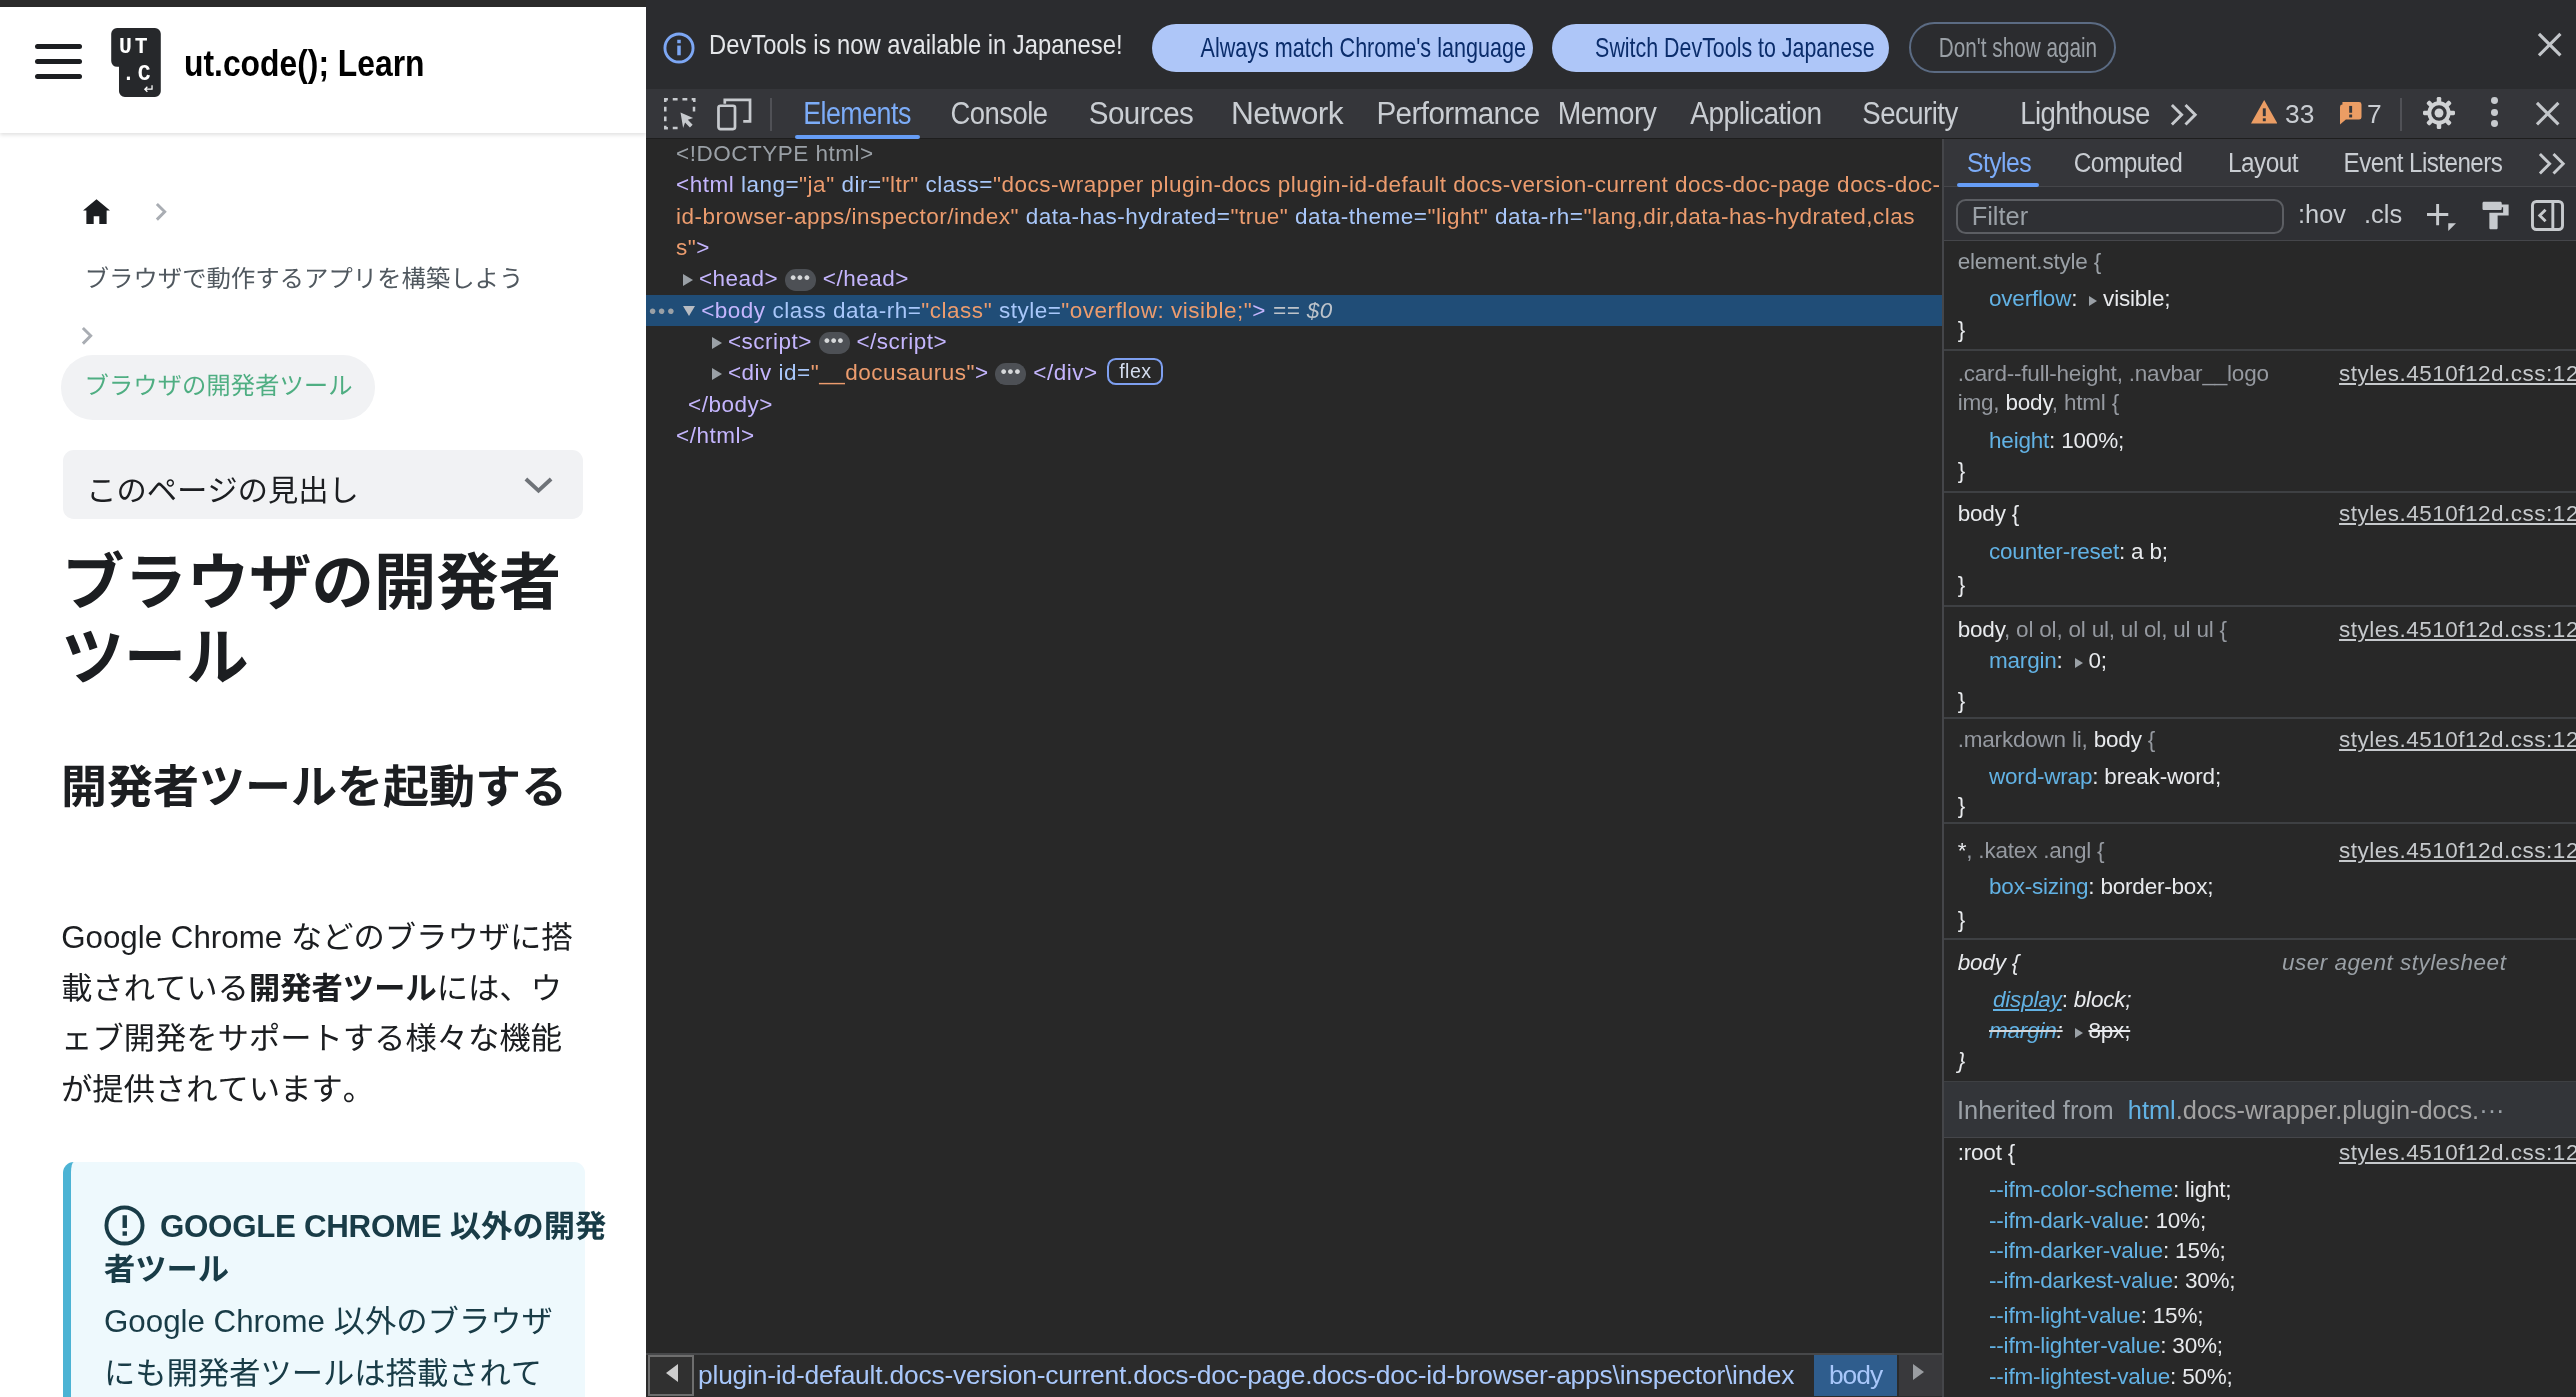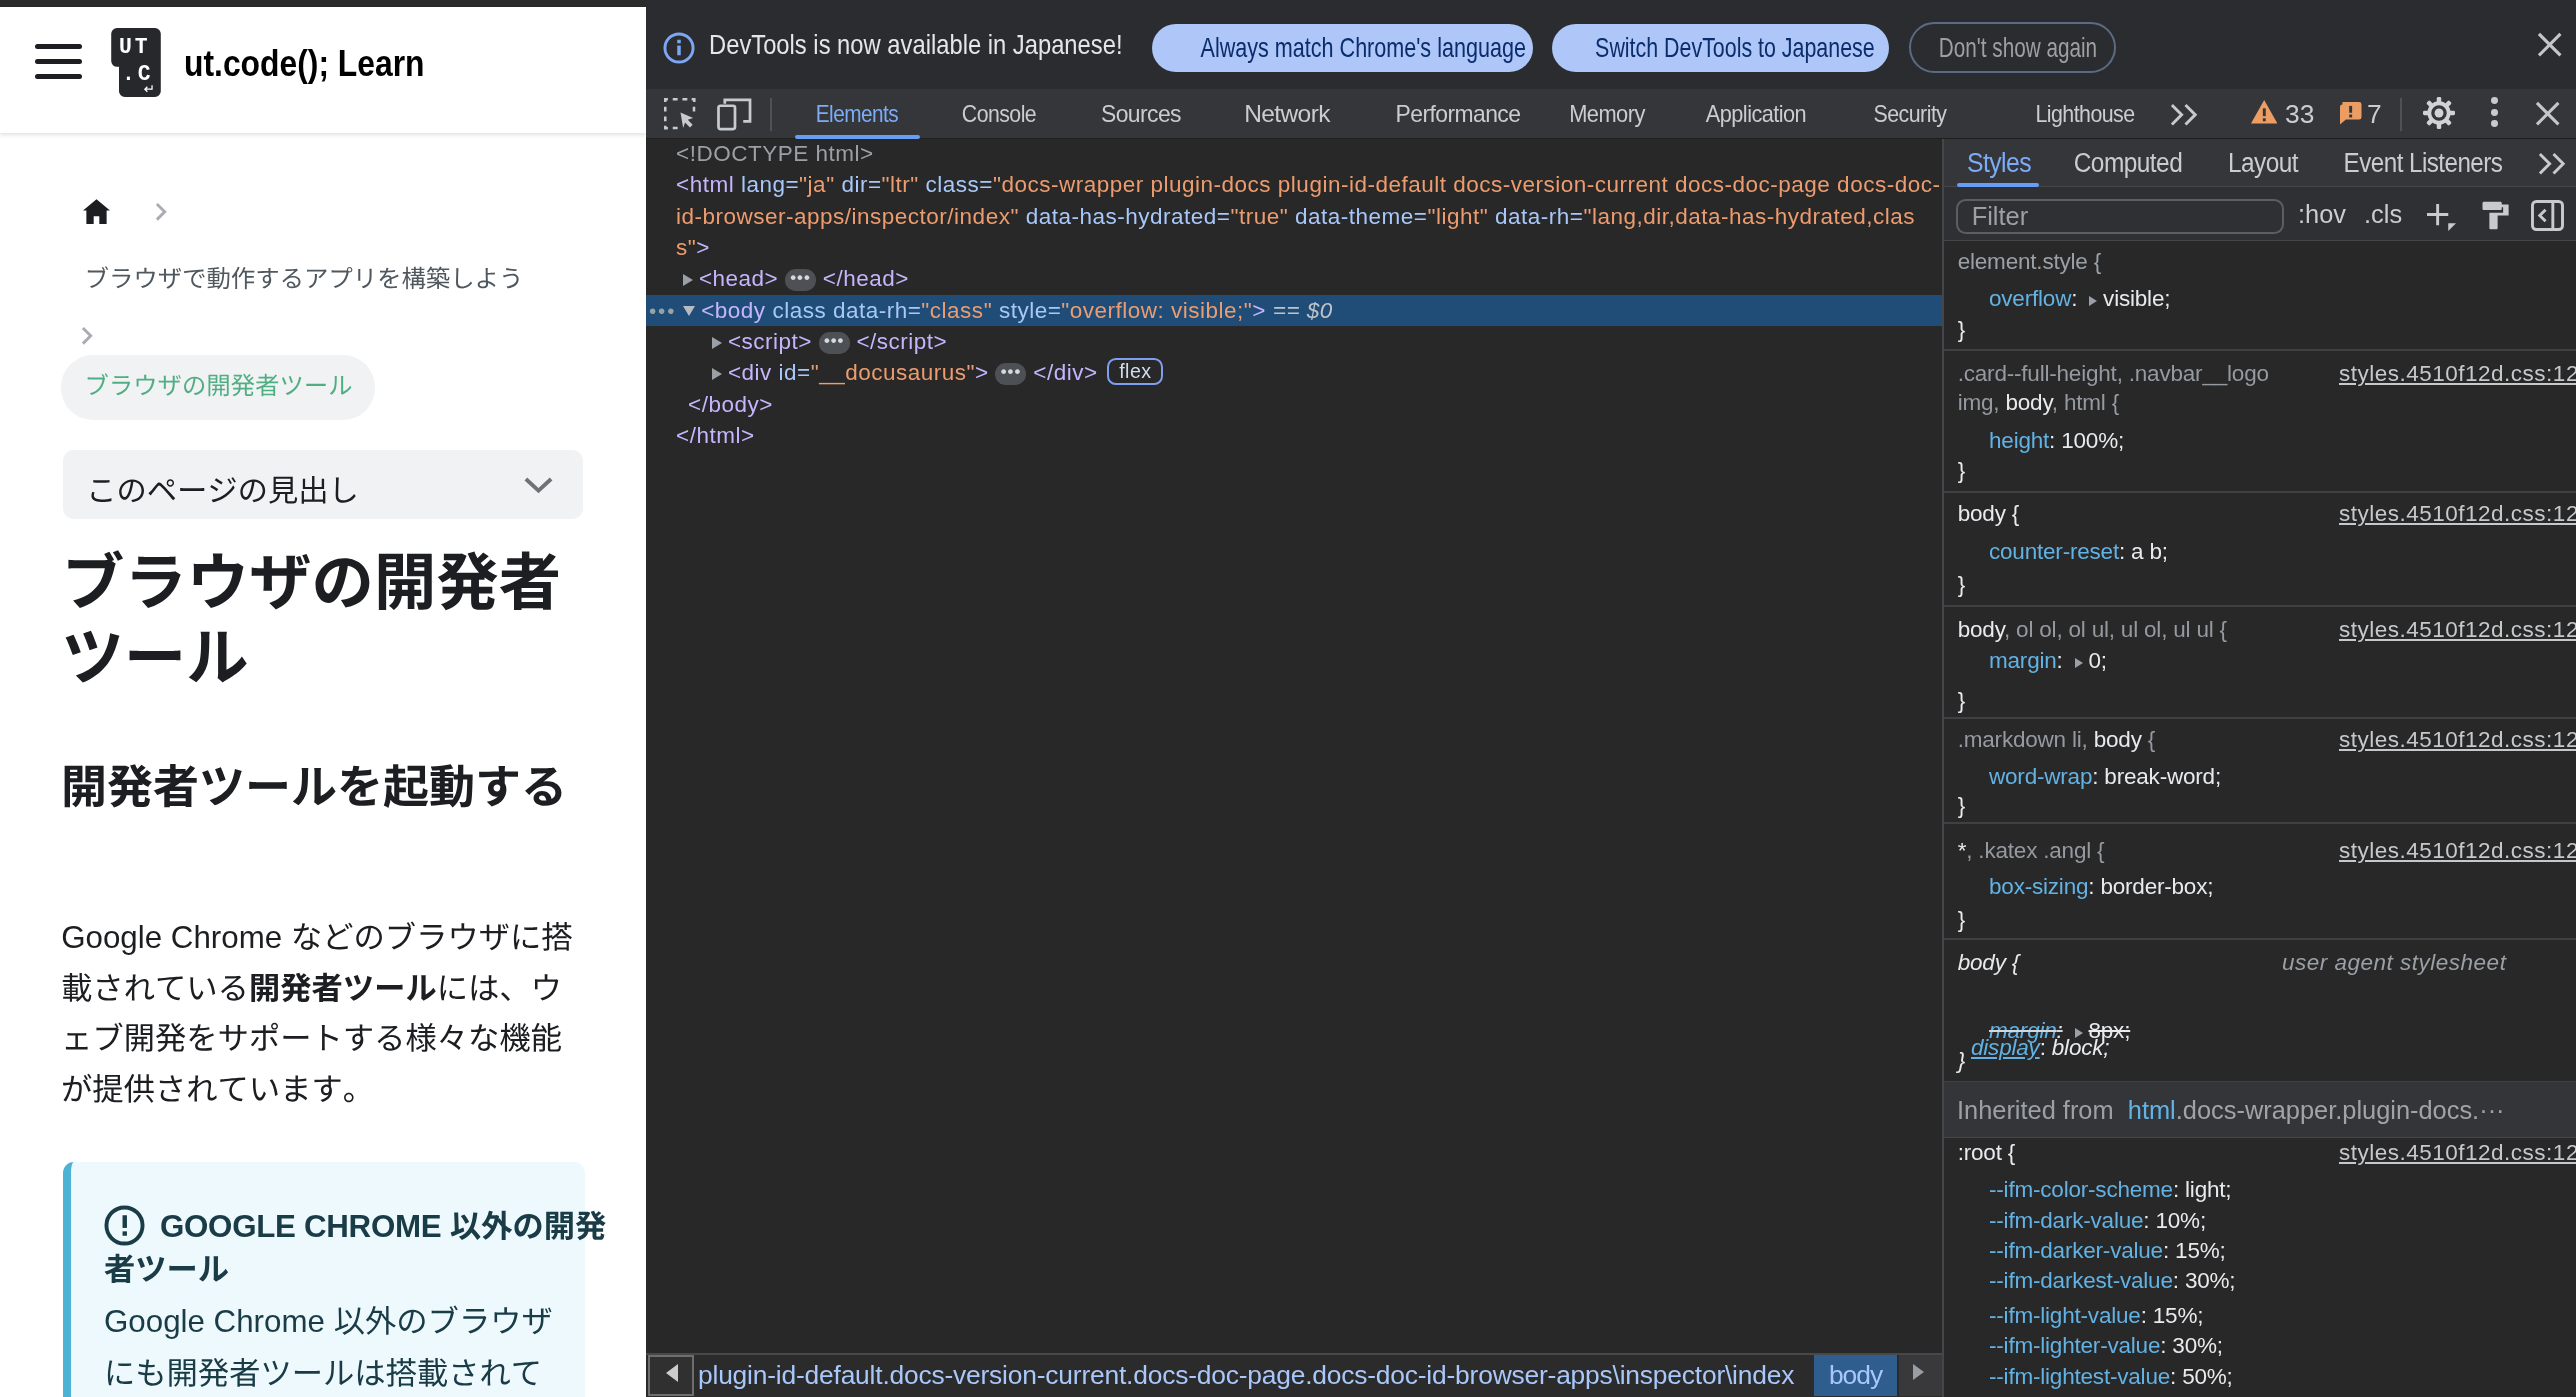--- a/index.html
+++ b/index.html
@@ -1,19 +1,19 @@
 <!DOCTYPE html>
 <html><head><meta charset="utf-8"><style>
 *{margin:0;padding:0;box-sizing:border-box}
 html,body{width:2576px;height:1398px;overflow:hidden;background:#282828}
 body{font-family:"Liberation Sans",sans-serif;position:relative}
 .abs{position:absolute}
 .page{position:absolute;left:0;top:0;width:646px;height:1398px;background:#fff}
 .dt{position:absolute;left:646px;top:0;width:1930px;height:1398px;background:#282828;overflow:hidden}
-.tab{position:absolute;transform:translateX(-50%);font-size:24px;letter-spacing:-0.6px;color:#c9cdd2;top:0;line-height:50px;white-space:nowrap}
+.tab{position:absolute;transform:translateX(-50%);font-size:31px;letter-spacing:-0.6px;color:#c9cdd2;top:0;line-height:50px;white-space:nowrap}
 .stab{position:absolute;transform:translateX(-50%);font-size:27px;letter-spacing:-0.6px;color:#c9cdd2;top:0;line-height:48px;white-space:nowrap}
 .domrow{position:absolute;left:0;width:1296px;height:31px;line-height:31px;font-size:22.5px;letter-spacing:0.5px;white-space:nowrap;color:#9aa0a6}
 .t{color:#c4b5fd}.a{color:#a8c7fa}.v{color:#ec9c6e}.gy{color:#9aa0a6}.wh{color:#e8eaed}
 .tri-r{display:inline-block;width:0;height:0;border-left:10.8px solid #9aa0a6;border-top:6.9px solid transparent;border-bottom:6.9px solid transparent;margin-right:5.9px}
 .tri-d{display:inline-block;width:0;height:0;border-top:10.8px solid #b8bcc2;border-left:6.9px solid transparent;border-right:6.9px solid transparent;margin-right:5.9px;vertical-align:2px}
 .dots{display:inline-block;width:31px;height:21.5px;border-radius:10.8px;background:#4d5055;color:#d6d8da;font-size:16.6px;letter-spacing:1px;text-align:center;line-height:18.6px;vertical-align:2.9px;font-weight:700}
 .flexb{display:inline-block;height:27px;border:2px solid #7e9ff0;border-radius:8.8px;color:#d3dced;font-size:19.6px;line-height:23.5px;padding:0 9.8px;vertical-align:2px;margin-left:9.8px}
 .srow{position:absolute;left:0;width:633px;height:31px;line-height:31px;font-size:22.5px;letter-spacing:-0.2px;white-space:nowrap;color:#d5d7da}
 .p{color:#62b2e4}.sel{color:#9599a0}
 .link{position:absolute;left:395px;top:0;color:#c6c9cc;text-decoration:underline;letter-spacing:0.5px}
@@ -463,21 +463,21 @@
 <div class="srow" style="left:1944px;top:790px;padding-left:13.7px"><span class="wh">}</span></div>
 <div class="sep" style="left:1944px;top:822px"></div>
 <div class="srow" style="left:1944px;top:835px">
     <span class="link">styles.4510f12d.css:12</span>
   </div>
 <div class="srow" style="left:1944px;top:835px;padding-left:13.7px"><span class="wh">*</span><span class="sel">, .katex .angl {</span></div>
 <div class="srow" style="left:1944px;top:871px;padding-left:45px"><span class="p">box-sizing</span><span class="wh">:</span> <span class="wh">border-box;</span></div>
 <div class="srow" style="left:1944px;top:904px;padding-left:13.7px"><span class="wh">}</span></div>
 <div class="sep" style="left:1944px;top:938px"></div>
 <div class="srow" style="left:1944px;top:947px;padding-left:13.7px"><span class="wh" style="font-style:italic">body {</span><span class="link" style="text-decoration:none;font-style:italic;color:#9aa0a6;left:338px">user agent stylesheet</span></div>
-<div class="srow" style="left:1944px;top:1032px;padding-left:27px"><span class="p" style="font-style:italic;text-decoration:underline">display</span><span class="wh">:</span> <span class="wh" style="font-style:italic">block;</span></div>
+<div class="srow" style="left:1944px;top:984px;padding-left:49px"><span class="p" style="font-style:italic;text-decoration:underline">display</span><span class="wh">:</span> <span class="wh" style="font-style:italic">block;</span></div>
 <div class="srow" style="left:1944px;top:1015px;padding-left:45px"><span style="font-style:italic;text-decoration:line-through"><span class="p">margin</span><span class="wh">:</span></span> <span class="stri"></span><span class="wh" style="text-decoration:line-through">8px;</span></div>
 <div class="srow" style="left:1944px;top:1045px;padding-left:13.7px"><span class="wh" style="font-style:italic">}</span></div>
 <div class="sep" style="left:1944px;top:1081px"></div>
 <div class="abs" style="left:1944px;top:1082px;width:632px;height:56px;background:#333539;border-bottom:1px solid #45464a"></div>
 <div class="abs" style="left:1957px;top:1082px;font-size:25.4px;line-height:56px;color:#9aa0a6;white-space:nowrap">Inherited from&nbsp;&nbsp;<span style="color:#62b2e4">html</span><span style="color:#a3a3a3">.docs-wrapper.plugin-docs.</span><span class="gy">···</span></div>
 <div class="srow" style="left:1944px;top:1137px">
     <span class="link">styles.4510f12d.css:12</span>
   </div>
 <div class="srow" style="left:1944px;top:1137px;padding-left:13.7px"><span class="wh">:root {</span></div>
 <div class="srow" style="left:1944px;top:1174px;padding-left:45px"><span class="p">--ifm-color-scheme</span><span class="wh">:</span> <span class="wh">light;</span></div>

